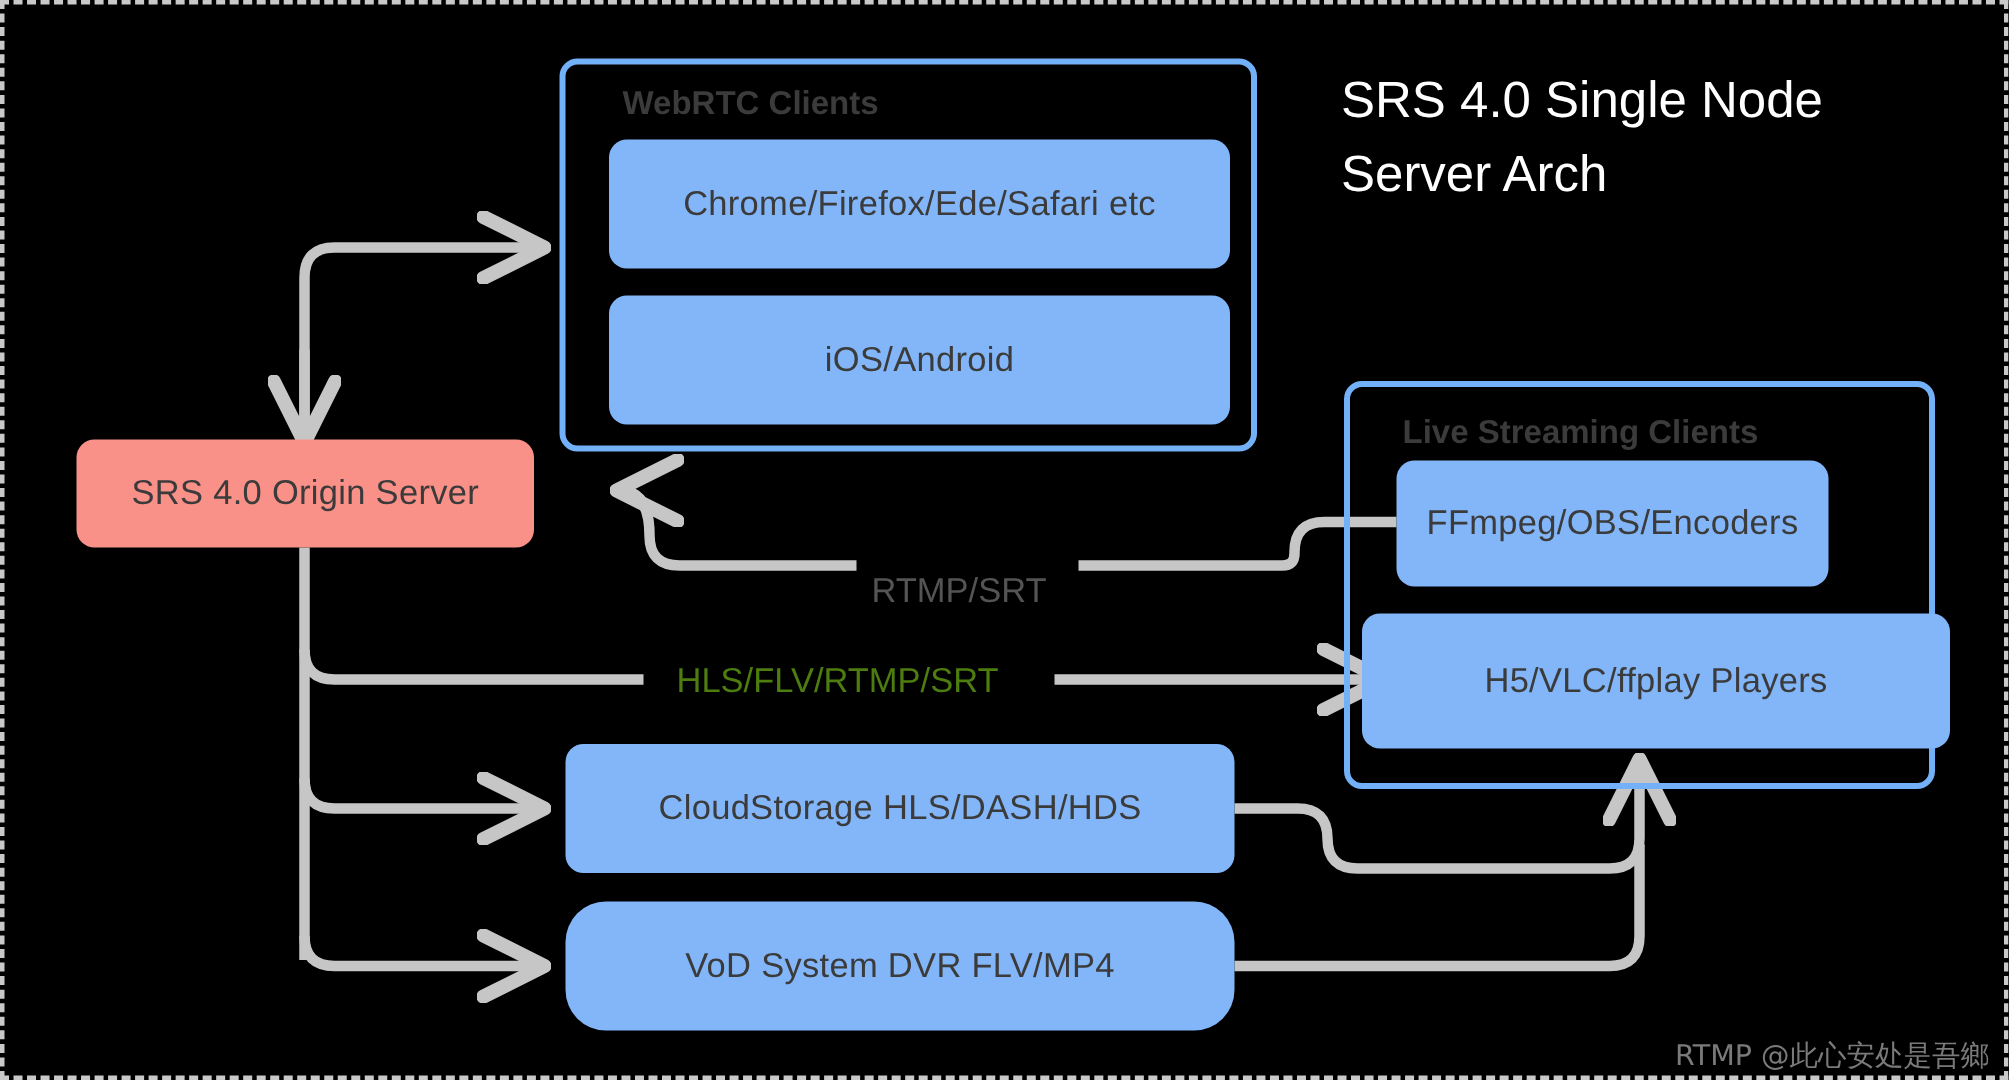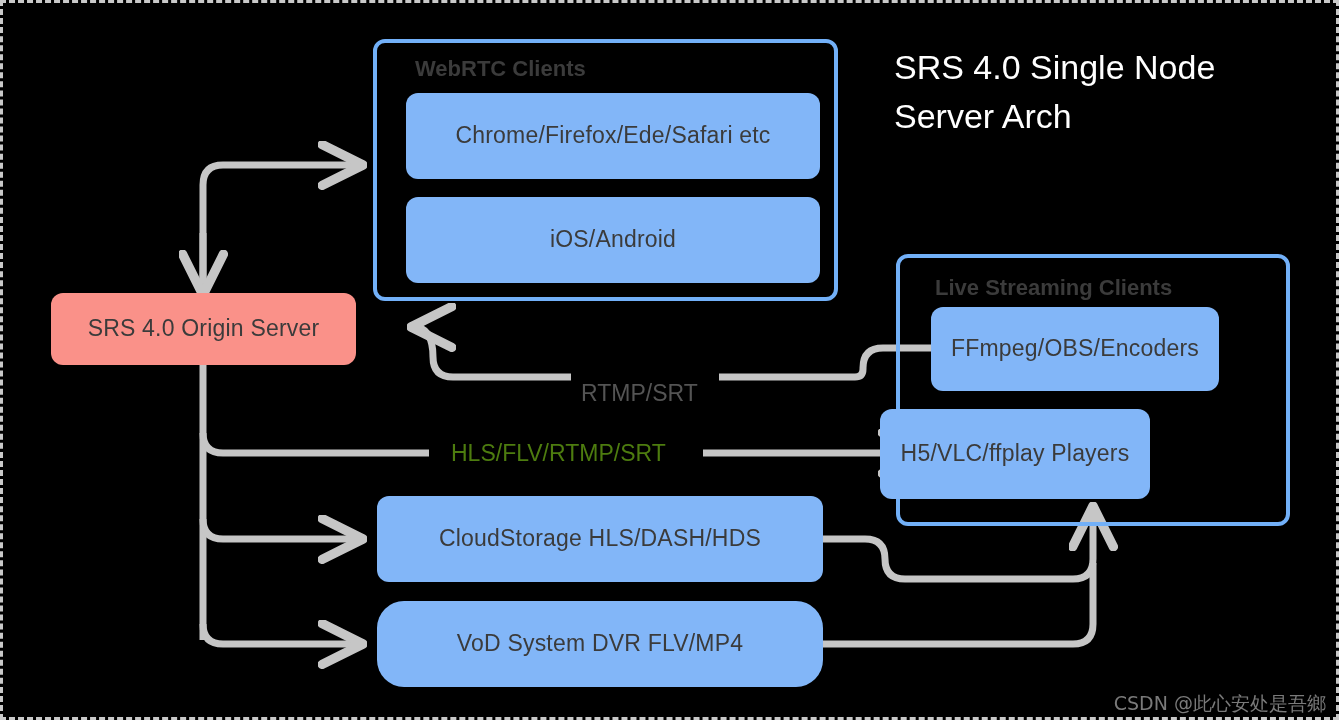--- a/index.html
+++ b/index.html
@@ -118,30 +118,30 @@
 
     <div class="node blue" style="left:403px;top:194px;width:414px;height:86px;">iOS/Android</div>
 
     <div class="node blue" style="left:403px;top:90px;width:414px;height:86px;">Chrome/Firefox/Ede/Safari etc</div>
 
     <div class="group" style="left:893px;top:251px;width:394px;height:272px;"></div>
     <div class="group-label" style="left:932px;top:272px;">Live Streaming Clients</div>
 
     <div class="node blue" style="left:928px;top:304px;width:288px;height:84px;">FFmpeg/OBS/Encoders</div>
 
-    <div class="node blue" style="left:877px;top:406px;width:270px;height:90px;">H5/VLC/ffplay Players</div>
+    <div class="node blue" style="left:905px;top:406px;width:392px;height:90px;">H5/VLC/ffplay Players</div>
 
     <div class="node red" style="left:48px;top:290px;width:305px;height:72px;">SRS 4.0 Origin Server</div>
 
     <div class="node blue" style="left:374px;top:493px;width:446px;height:86px;">CloudStorage HLS/DASH/HDS</div>
 
     <div class="node blue" style="left:374px;top:598px;width:446px;height:86px;border-radius:27px;">VoD System DVR FLV/MP4</div>
 
     <div class="edge-label dim" style="left:570px;top:361px;margin-top:16px;">RTMP/SRT</div>
 
     <div class="edge-label" style="left:440px;top:437px;">HLS/FLV/RTMP/SRT</div>
 
     <div id="title">SRS 4.0 Single Node
 Server Arch</div>
 
-    <div id="watermark">CSDN @此心安处是吾鄉</div>
+    <div id="watermark">RTMP @此心安处是吾鄉</div>
   </div>
 </div>
 
 </body></html>

